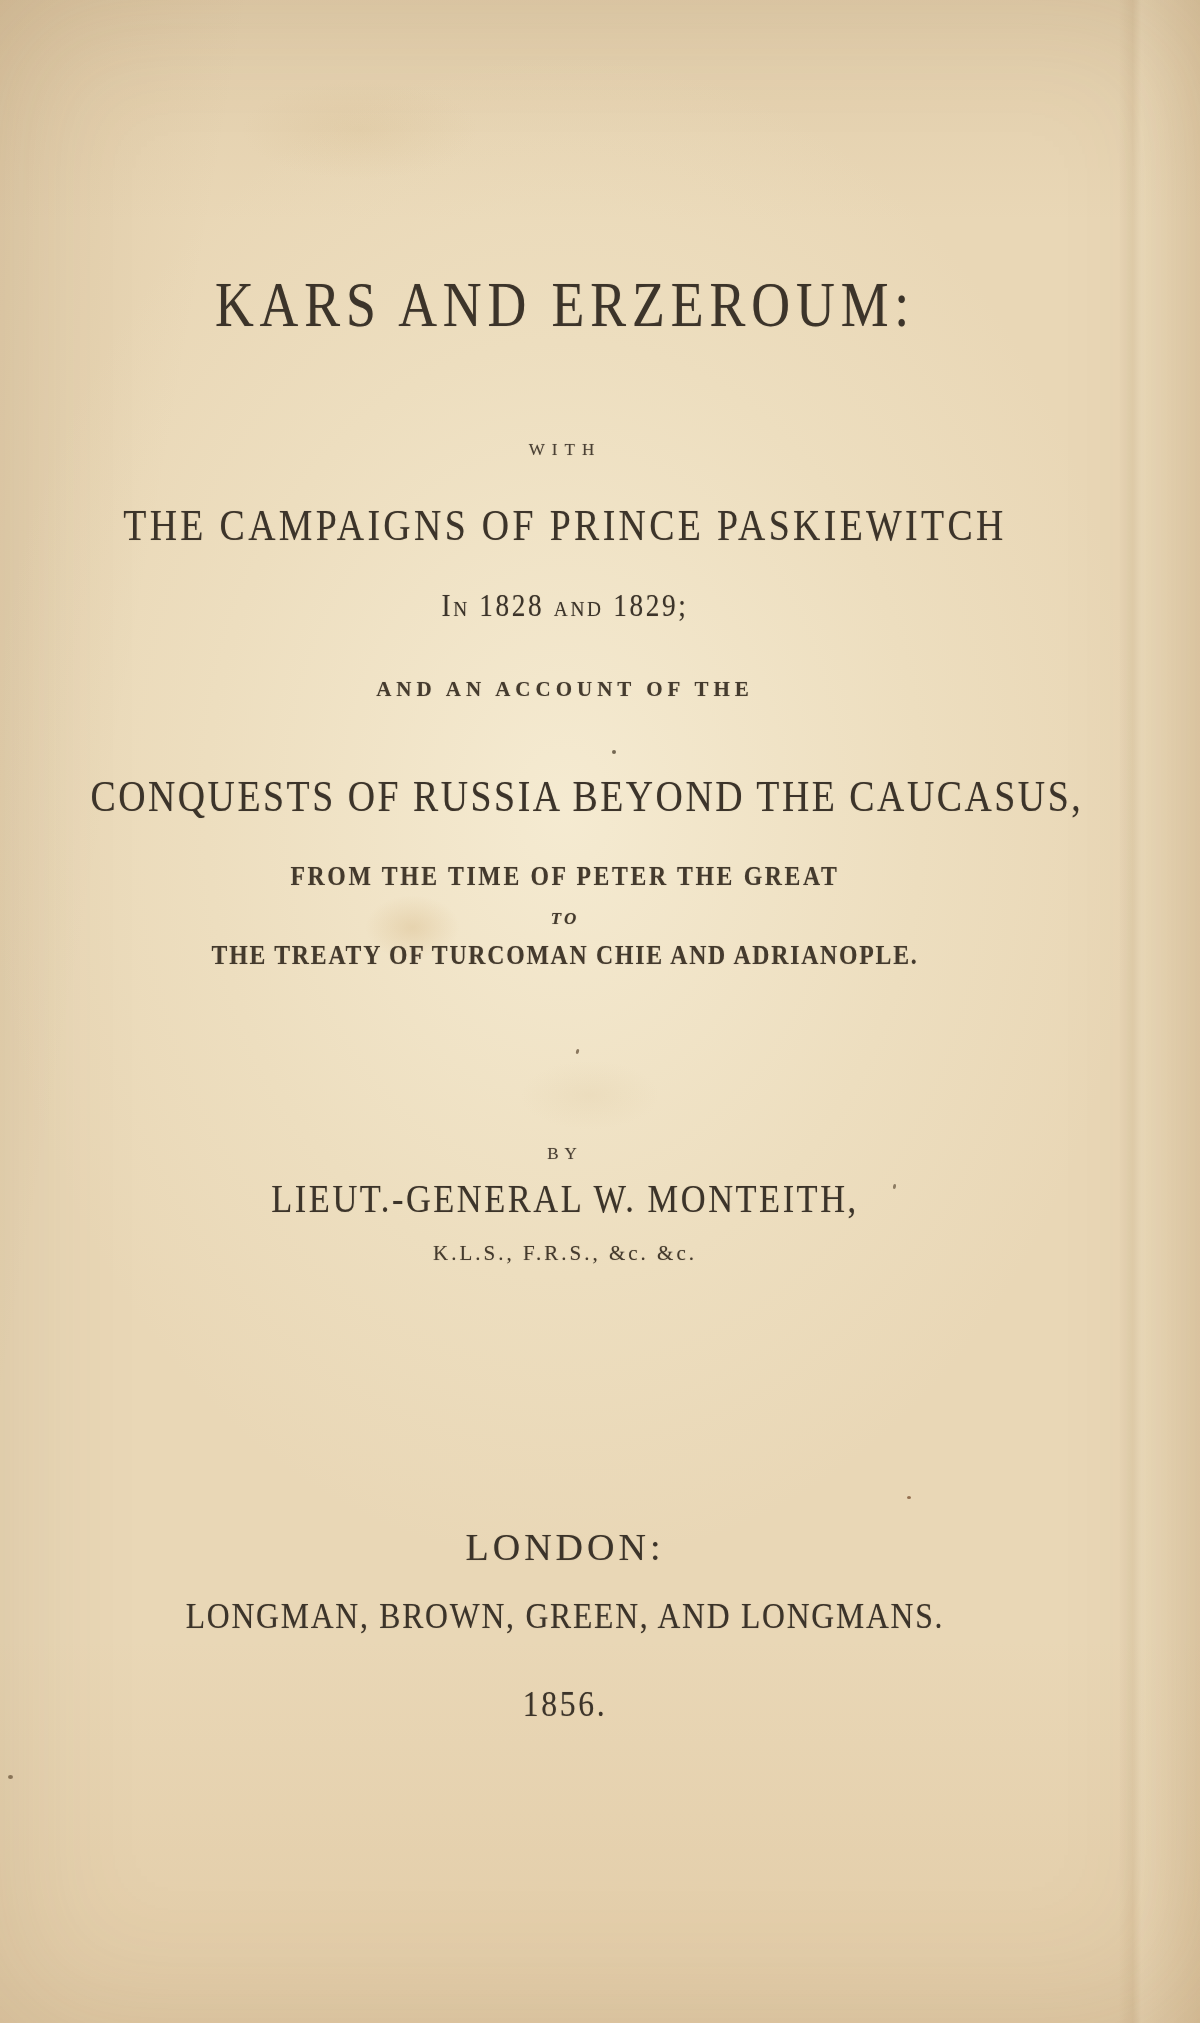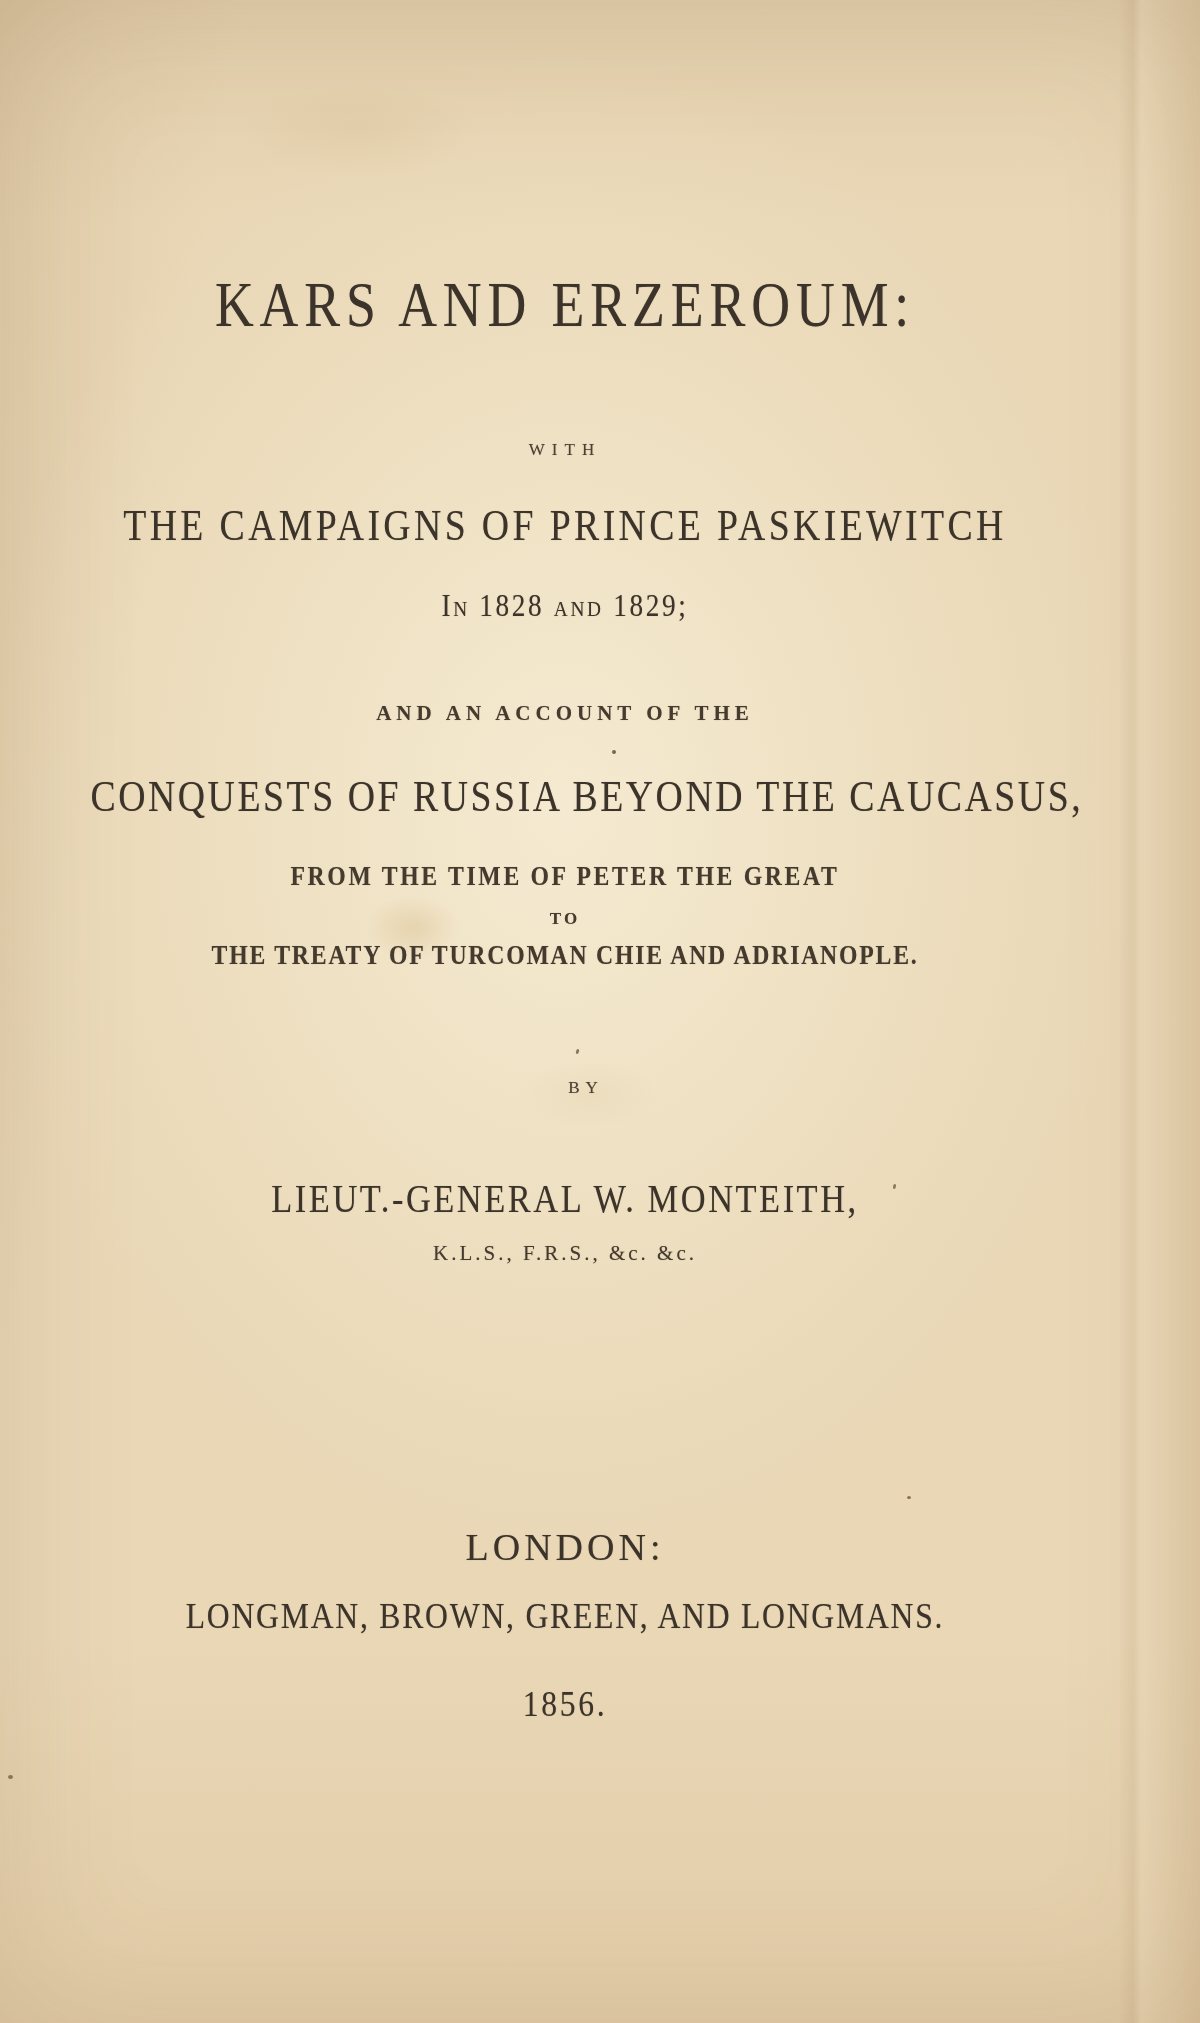--- a/index.html
+++ b/index.html
@@ -33,26 +33,26 @@
     color: var(--ink, #3c342a);
     text-shadow: 0 0 1px rgba(60,48,34,0.35);
   }
   .condensed   { transform: scaleX(0.84); transform-origin: 50% 50%; }
   .condensed-2 { transform: scaleX(0.88); transform-origin: 50% 50%; }
 
   .main-title     { top: 268px;  font-size: 64px; letter-spacing: 7px; }
   .with-line      { top: 440px;  font-size: 17px; letter-spacing: 7px; color: #4a4034; }
   .campaigns-line { top: 499px;  font-size: 45px; letter-spacing: 4px; }
   .years-line     { top: 588px;  font-size: 31px; letter-spacing: 3px; font-variant: small-caps; }
-  .account-line   { top: 701px;  font-size: 21px; letter-spacing: 5px; font-weight: 700; color: #453b2e; }
+  .account-line   { top: 677px;  font-size: 21px; letter-spacing: 5px; font-weight: 700; color: #453b2e; }
   .conquests-line { top: 770px;  font-size: 45px; letter-spacing: 3px; }
   .from-line      { top: 861px;  font-size: 27px; letter-spacing: 3px; font-weight: 700; color: #443a2d; }
-  .to-line        { top: 909px;  font-size: 17px; letter-spacing: 3px; font-weight: 700; color: #443a2d; }
+  .to-line        { top: 909px;  font-size: 17px; letter-spacing: 3px; font-weight: 700; color: #443a2d; font-style: italic; }
   .treaty-line    { top: 940px;  font-size: 27px; letter-spacing: 2px; font-weight: 700; color: #443a2d; }
-  .by-line        { top: 1078px; font-size: 17px; letter-spacing: 6px; color: #4a4034; margin-left: 21px; }
+  .by-line        { top: 1144px; font-size: 17px; letter-spacing: 6px; color: #4a4034; }
   .author-line    { top: 1174px; font-size: 41px; letter-spacing: 3px; }
   .honors-line    { top: 1241px; font-size: 21px; letter-spacing: 3px; font-weight: 400; color: #453b2e; }
   .city-line      { top: 1525px; font-size: 38px; letter-spacing: 4px; }
   .publisher-line { top: 1595px; font-size: 36px; letter-spacing: 2px; }
   .year-line      { top: 1683px; font-size: 36px; letter-spacing: 3px; }
 
   
   .stain, .speck { position: absolute; pointer-events: none; }
   .stain-1 { left: 365px; top: 895px;  width: 95px;  height: 65px;
              background: radial-gradient(ellipse at center, rgba(193,150,84,0.22) 0%, rgba(193,150,84,0) 70%); }

